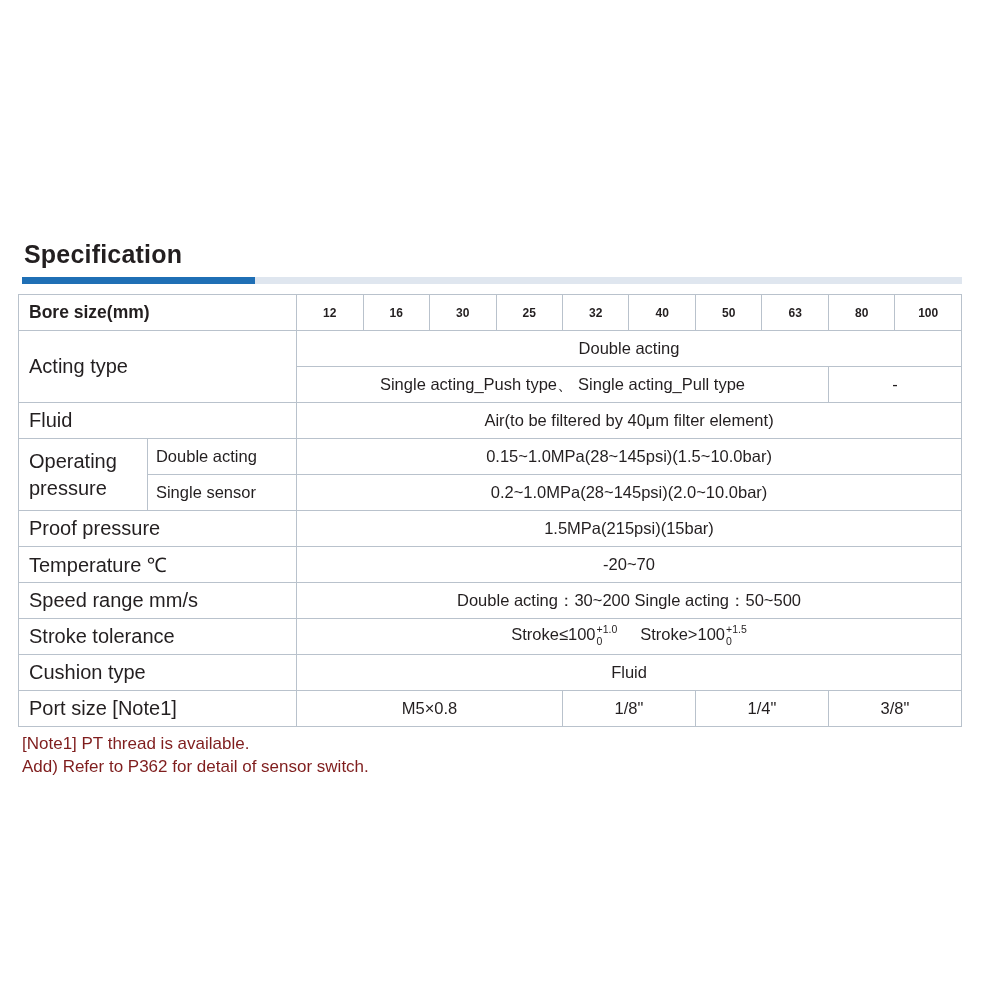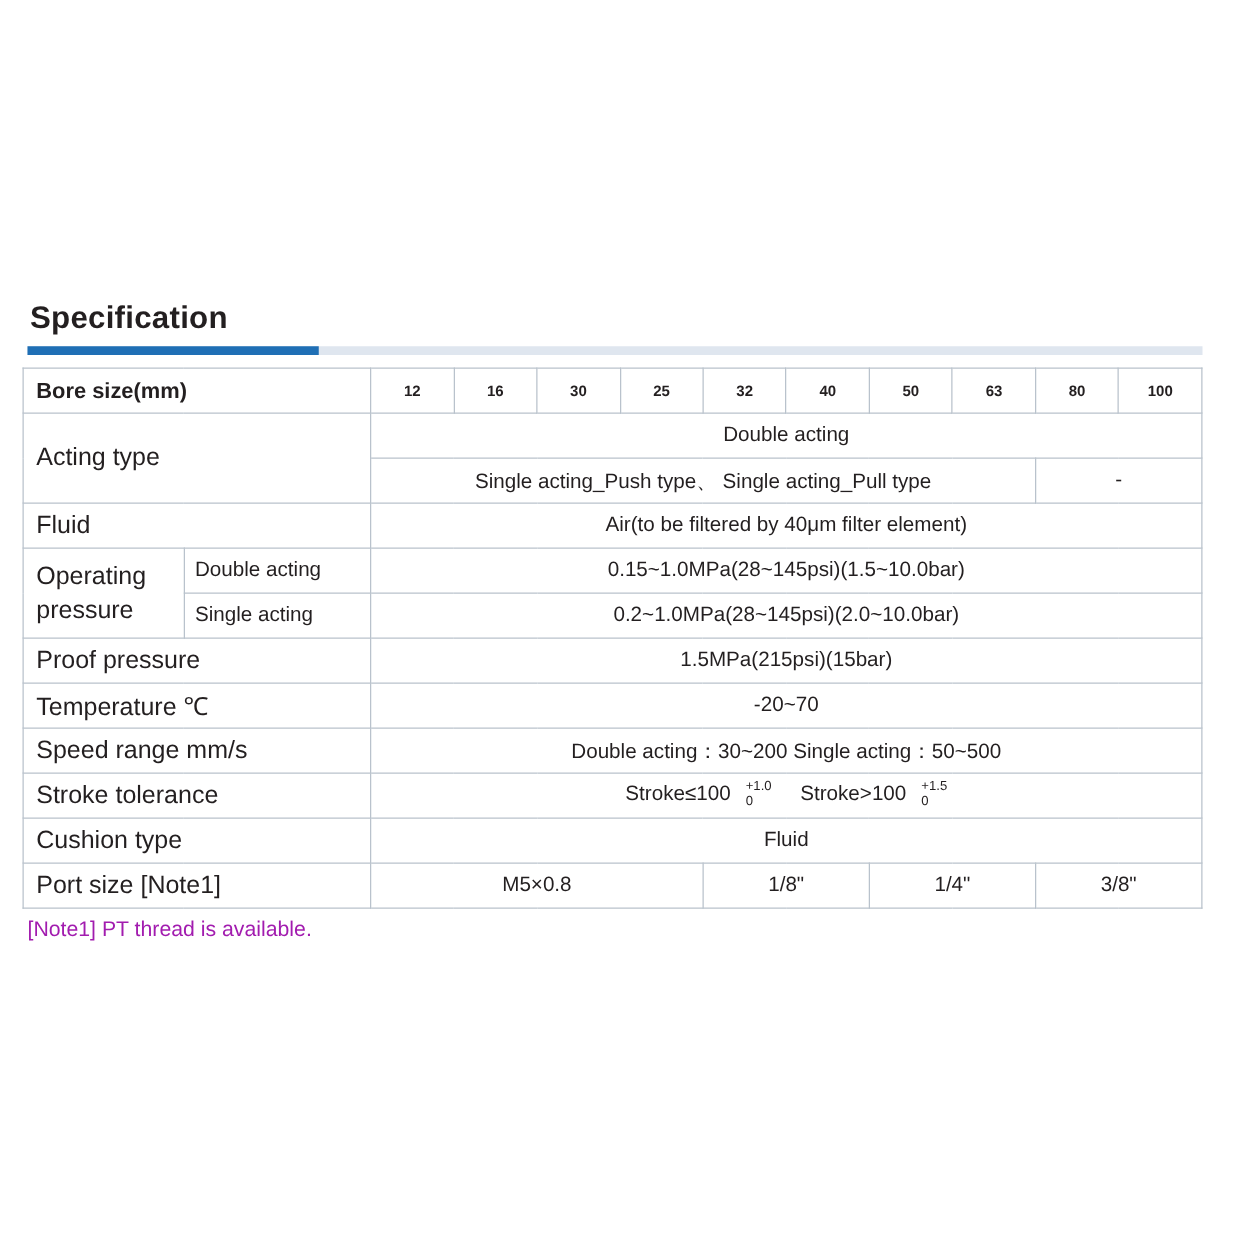--- a/index.html
+++ b/index.html
@@ -89,34 +89,34 @@
     padding-left: 8px !important;
     font-size: 16.5px;
     white-space: nowrap;
   }
   .sup {
     display: inline-block;
     vertical-align: middle;
     font-size: 10.5px;
     line-height: 1.05;
     text-align: left;
-    margin-left: 12px;
+    margin-left: 1px;
     position: relative;
     top: -1px;
   }
   .sup i {
     display: block;
     font-style: normal;
   }
   .notes {
     margin-top: 6px;
     padding-left: 4px;
     font-size: 17px;
     line-height: 1.35;
-    color: #a21caf;
+    color: #7f1d1d;
   }
   .notes div { white-space: nowrap; }
 </style>
 </head>
 <body>
 
 <div id="page">
   <div class="doc">
 
     <div class="title-block">
@@ -171,21 +171,21 @@
 
       <tr>
         <td class="lbl" rowspan="2" style="line-height:1.35;white-space:normal;margin-left:40px;">
           <span>Operating</span><br>
           <span>pressure</span>
         </td>
         <td class="sub-lbl">Double acting</td>
         <td class="ctr" colspan="10">0.15~1.0MPa(28~145psi)(1.5~10.0bar)</td>
       </tr>
       <tr>
-        <td class="sub-lbl">Single acting</td>
+        <td class="sub-lbl">Single sensor</td>
         <td class="ctr" colspan="10">0.2~1.0MPa(28~145psi)(2.0~10.0bar)</td>
       </tr>
 
       <tr>
         <td class="lbl" colspan="2">Proof pressure</td>
         <td class="ctr" colspan="10">1.5MPa(215psi)(15bar)</td>
       </tr>
 
       <tr>
         <td class="lbl" colspan="2">Temperature  ℃</td>
@@ -216,16 +216,17 @@
         <td class="ctr" colspan="4">M5×0.8</td>
         <td class="ctr" colspan="2">1/8"</td>
         <td class="ctr" colspan="2">1/4"</td>
         <td class="ctr" colspan="2">3/8"</td>
       </tr>
     </tbody>
       </table>
 
     <div class="notes">
       <div>[Note1] PT thread is available.</div>
+      <div>Add) Refer to P362 for detail of sensor switch.</div>
     </div>
 
   </div>
 </div>
 
 </body></html>

